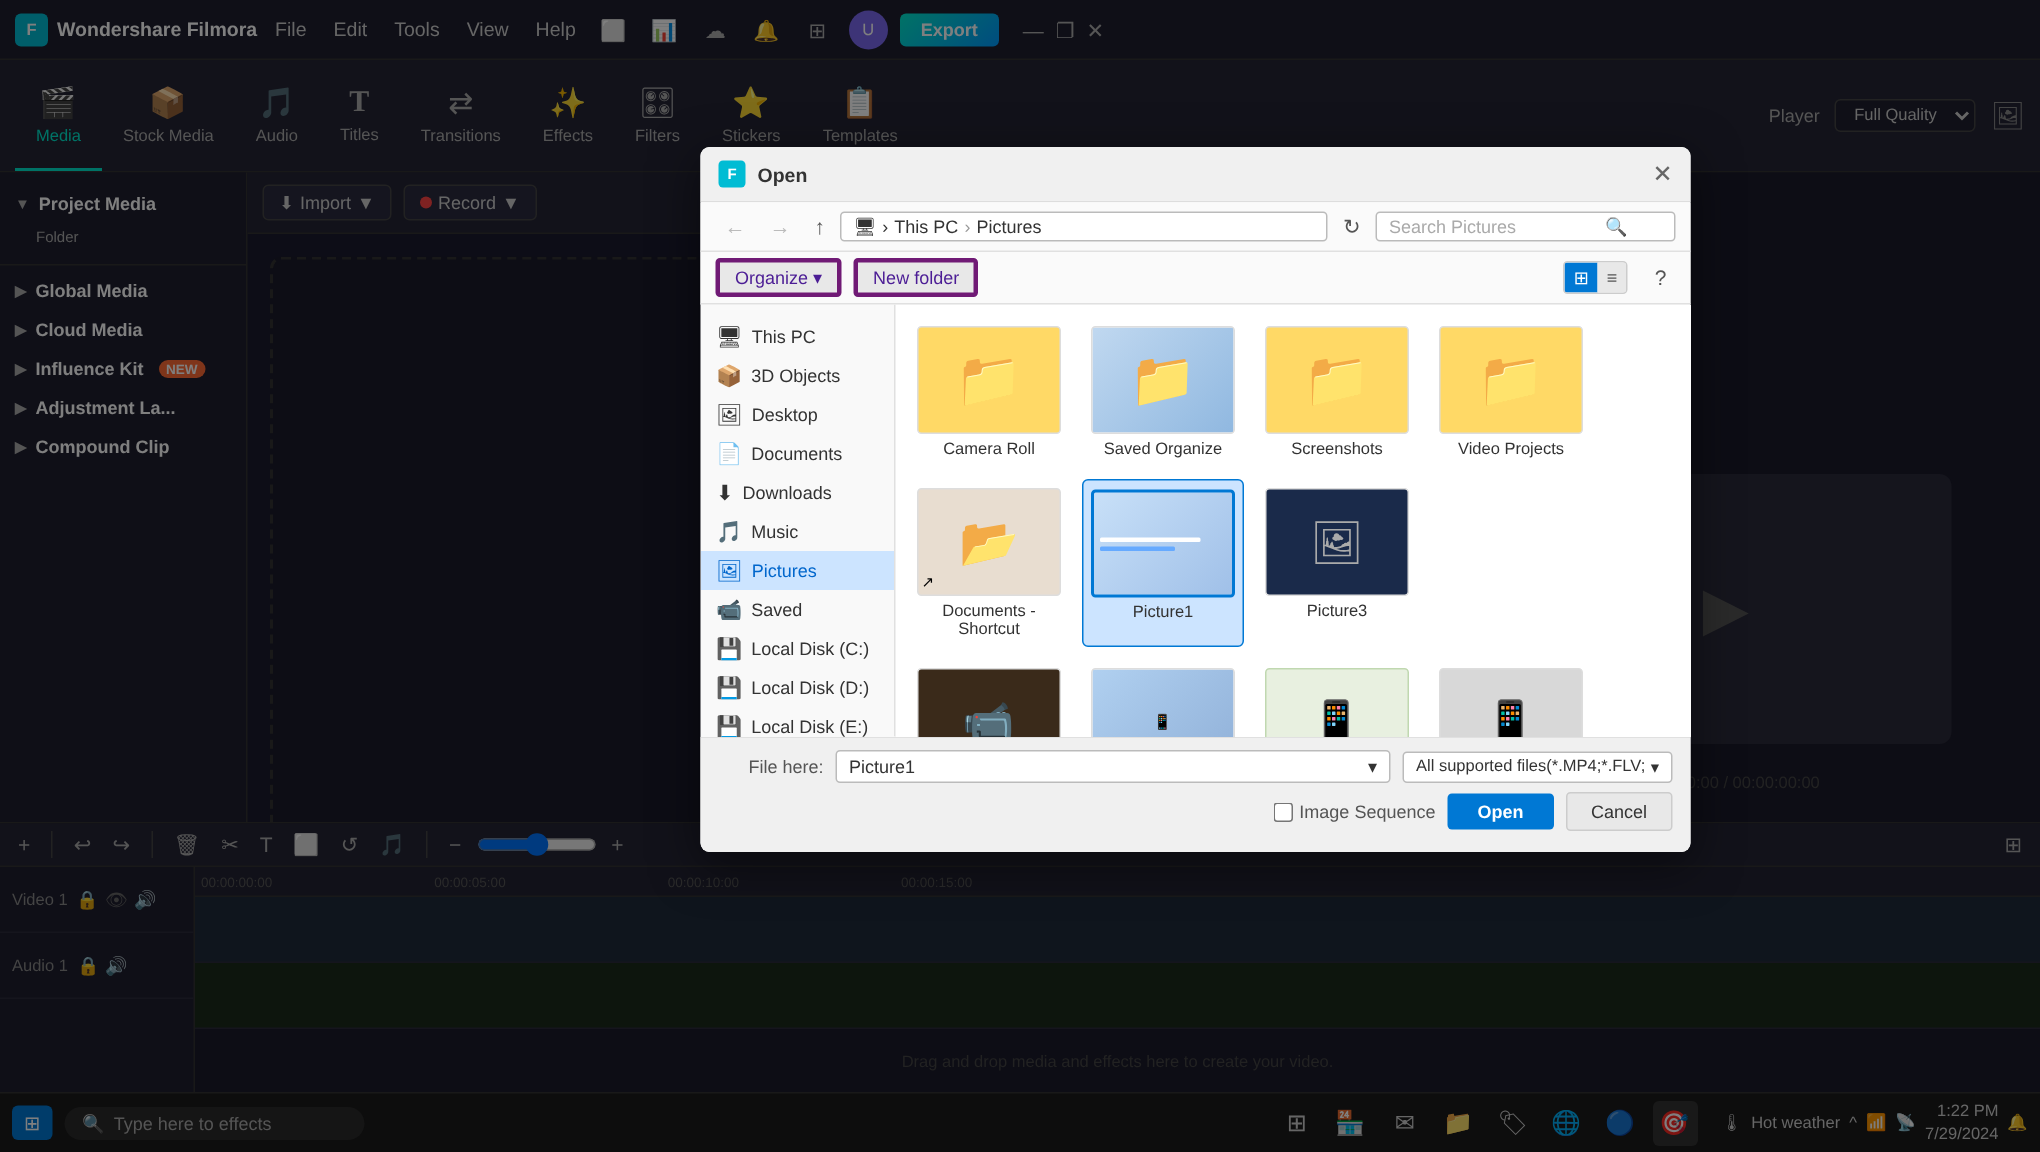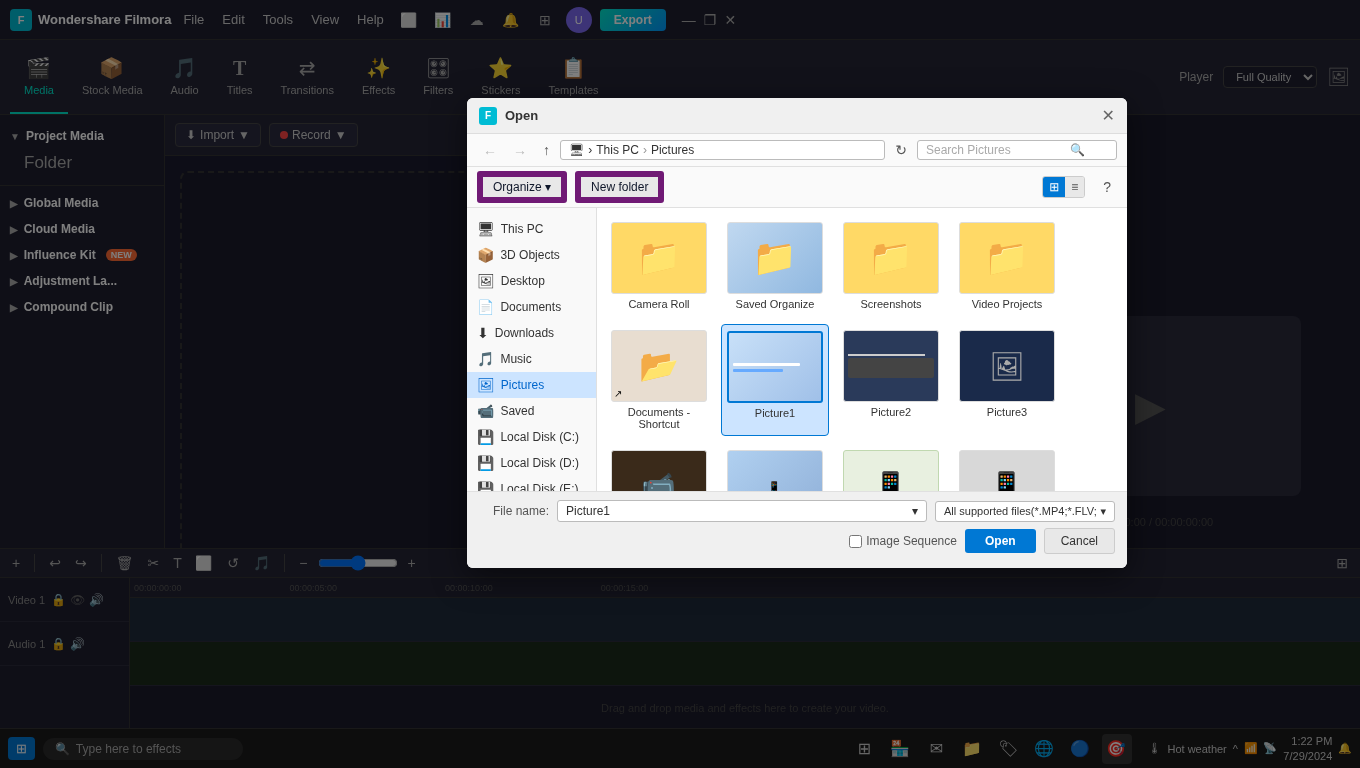--- a/index.html
+++ b/index.html
@@ -28,21 +28,21 @@
     #player-area .quality-select { background: #1e1e2e; border: 1px solid #444; color: #ccc; padding: 3px 8px; border-radius: 4px; font-size: 11px; }
     #preview-icon { font-size: 18px; color: #888; }
 
     
     #main { display: flex; height: calc(768px - 40px - 75px - 40px); }
 
     
     #sidebar { width: 165px; background: #1e1e2e; border-right: 1px solid #333; padding: 8px 0; flex-shrink: 0; }
     .sidebar-header { display: flex; align-items: center; gap: 6px; padding: 6px 10px; font-size: 12px; font-weight: 600; color: #fff; cursor: pointer; }
     .sidebar-header .arrow { font-size: 10px; color: #aaa; }
-    .sidebar-sub { padding: 4px 14px 8px 24px; color: #aaa; font-size: 17px; cursor: pointer; }
+    .sidebar-sub { padding: 4px 14px 8px 24px; color: #aaa; font-size: 10px; cursor: pointer; }
     .sidebar-sep { height: 1px; background: #333; margin: 4px 0; }
     .new-badge { background: #ff6b35; color: #fff; font-size: 9px; padding: 1px 5px; border-radius: 8px; margin-left: 4px; }
 
     
     #content { flex: 1; display: flex; flex-direction: column; }
     #content-toolbar { display: flex; align-items: center; gap: 8px; padding: 8px 10px; background: #252535; border-bottom: 1px solid #333; }
     .import-btn { background: #2a2a3e; border: 1px solid #444; color: #ccc; padding: 4px 10px; border-radius: 4px; cursor: pointer; font-size: 12px; display: flex; align-items: center; gap: 4px; }
     .record-btn { background: #2a2a3e; border: 1px solid #444; color: #ccc; padding: 4px 10px; border-radius: 4px; cursor: pointer; font-size: 12px; display: flex; align-items: center; gap: 4px; }
     .record-dot { width: 8px; height: 8px; background: #ff4444; border-radius: 50%; }
 
@@ -91,21 +91,21 @@
     .dialog-nav { display: flex; align-items: center; gap: 4px; padding: 6px 10px; background: #fafafa; border-bottom: 1px solid #e0e0e0; }
     .nav-btn { background: none; border: none; font-size: 14px; cursor: pointer; color: #555; padding: 2px 6px; border-radius: 3px; }
     .nav-btn:disabled { color: #bbb; cursor: default; }
     .breadcrumb-bar { flex: 1; display: flex; align-items: center; background: #fff; border: 1px solid #bbb; border-radius: 3px; padding: 2px 8px; gap: 4px; color: #333; font-size: 12px; }
     .bc-sep { color: #999; }
     .search-field { display: flex; align-items: center; background: #fff; border: 1px solid #bbb; border-radius: 3px; padding: 2px 8px; gap: 4px; width: 200px; }
     .search-field input { border: none; outline: none; font-size: 12px; width: 140px; color: #404040; }
     .search-field input::placeholder { color: #aaa; }
 
     .dialog-actions { display: flex; align-items: center; gap: 8px; padding: 4px 10px; background: #fafafa; border-bottom: 1px solid #e0e0e0; }
-    .action-btn { background: #e8e8e8; border: 6px solid #701a75; border-radius: 3px; padding: 3px 10px; cursor: pointer; font-size: 12px; color: #0f172a; }
+    .action-btn { background: #e8e8e8; border: 3px solid #701a75; border-radius: 3px; padding: 3px 10px; cursor: pointer; font-size: 12px; color: #4c1d95; }
     .view-toggle { display: flex; border: 1px solid #ccc; border-radius: 3px; overflow: hidden; margin-left: auto; }
     .view-btn { background: #e8e8e8; border: none; padding: 3px 6px; cursor: pointer; font-size: 12px; color: #555; }
     .view-btn.active { background: #0078d4; color: #fff; }
 
     .dialog-body { display: flex; flex: 1; overflow: hidden; }
 
     
     .left-nav { width: 130px; background: #f9f9f9; border-right: 1px solid #e0e0e0; padding: 8px 0; overflow-y: auto; flex-shrink: 0; }
     .left-nav-item { display: flex; align-items: center; gap: 6px; padding: 5px 10px; cursor: pointer; color: #333; font-size: 12px; }
     .left-nav-item.active { background: #cce4ff; color: #0066cc; }
@@ -461,27 +461,20 @@
           <span class="file-name">Documents - Shortcut</span>
         </div>
         <div class="file-item selected">
           <div class="file-thumb" style="background: linear-gradient(135deg, #c8e0f8, #a0c0e8); display:flex; flex-direction:column; align-items:flex-start; padding:4px; border: 2px solid #0078d4;">
             <div style="height:3px; background:#fff; width:80%; margin-bottom:3px; border-radius:1px;"></div>
             <div style="height:3px; background:#6af; width:60%; border-radius:1px;"></div>
           </div>
           <span class="file-name">Picture1</span>
         </div>
         <div class="file-item">
-          <div class="file-thumb" style="background: #2a3a5a; display:flex; flex-direction:column; align-items:flex-start; padding:4px;">
-            <div style="height:2px; background:#ccc; width:90%; margin-bottom:2px;"></div>
-            <div style="height:20px; background:#444; width:100%; border-radius:2px;"></div>
-          </div>
-          <span class="file-name">Picture2</span>
-        </div>
-        <div class="file-item">
           <div class="file-thumb" style="background: #1a2a4a; display:flex; align-items:center; justify-content:center;">
             <span style="font-size:28px;color:#aaa;">🖼</span>
           </div>
           <span class="file-name">Picture3</span>
         </div>
       </div>
 
       <div class="file-grid-row">
         <div class="file-item">
           <div class="file-thumb" style="background: #3a2a1a; display:flex; align-items:center; justify-content:center;">
@@ -506,21 +499,21 @@
             <span style="font-size:28px;">📱</span>
           </div>
 
         </div>
       </div>
     </div>
   </div>
 
   <div class="dialog-footer">
     <div class="footer-row">
-      <span class="footer-label">File name:</span>
+      <span class="footer-label">File here:</span>
       <div class="footer-input" style="flex:1; display:flex; align-items:center; justify-content:space-between;">
         <span>Picture1</span>
         <span>▾</span>
       </div>
       <div class="footer-select" style="display:flex; align-items:flex-start; justify-content:space-between;">
         <span>All supported files(*.MP4;*.FLV;</span>
         <span>▾</span>
       </div>
     </div>
     <div class="footer-row" style="justify-content: flex-end;">

